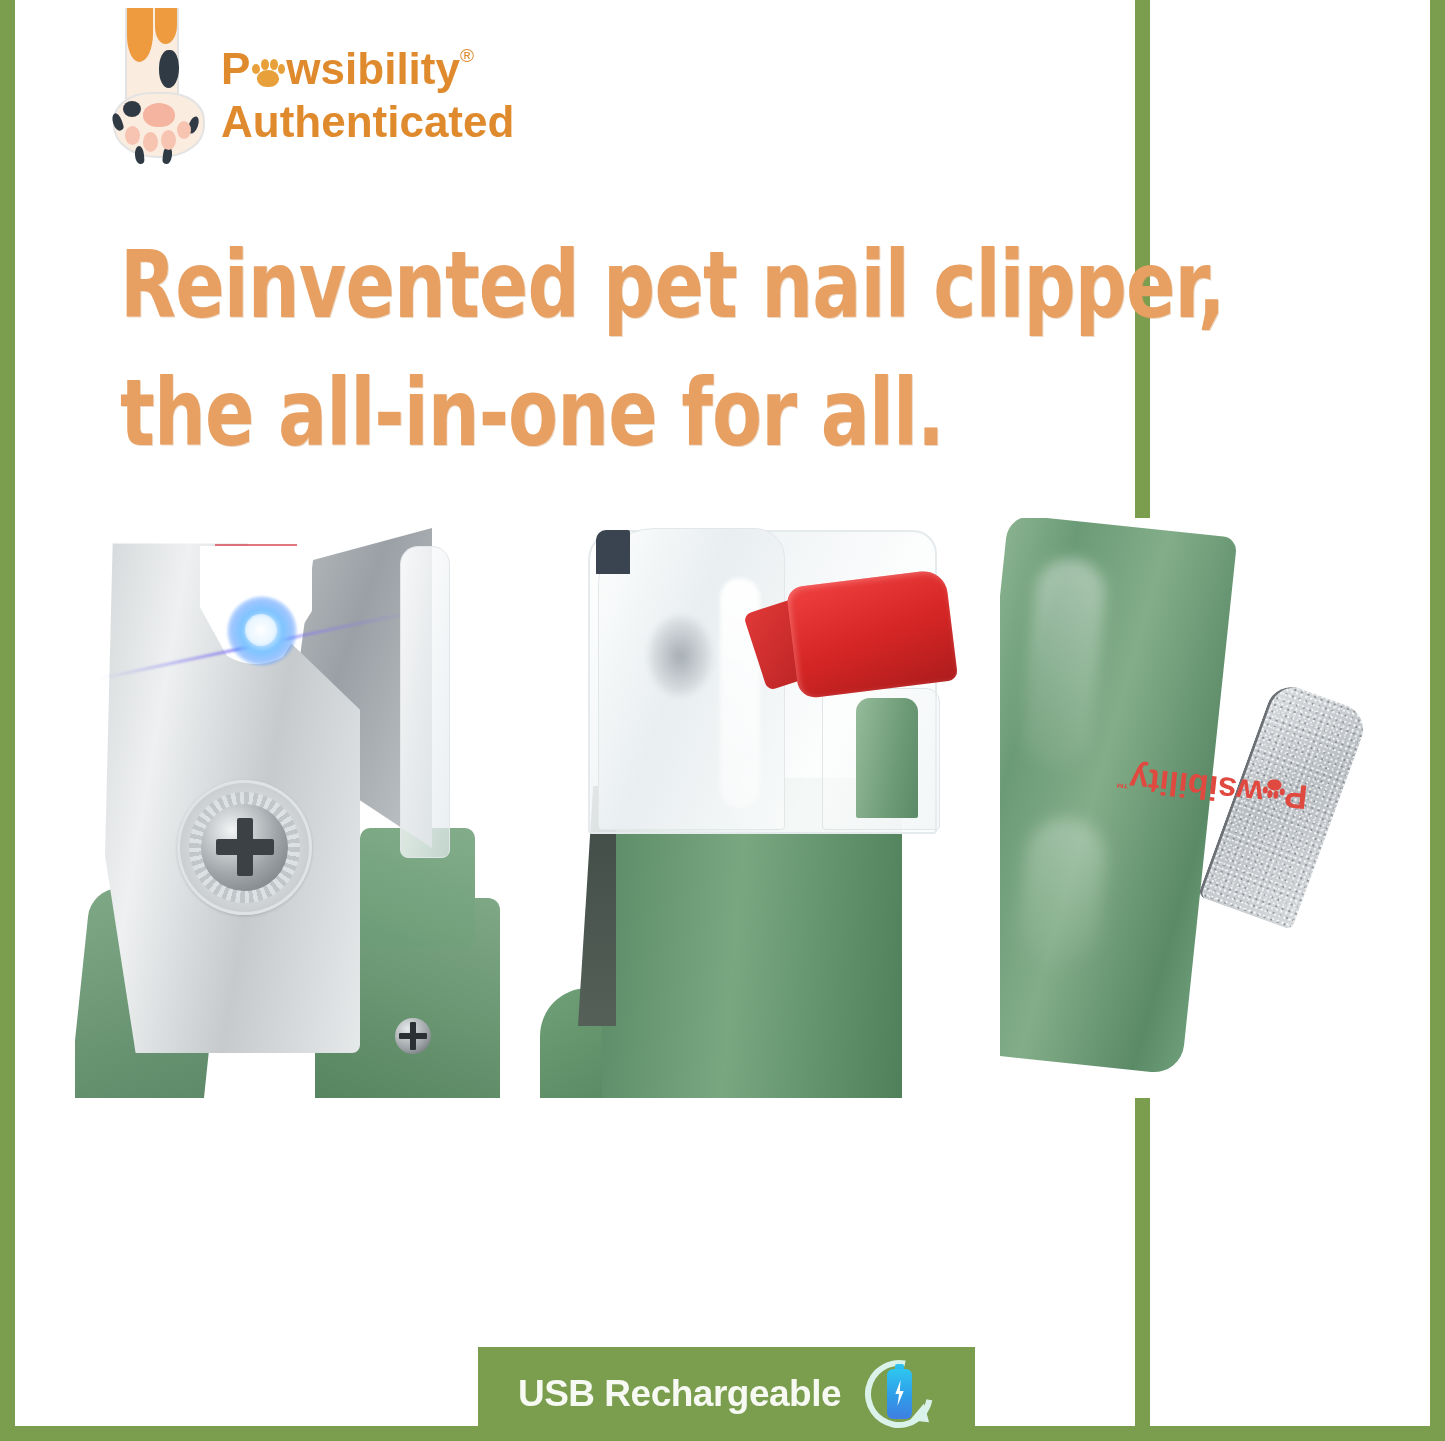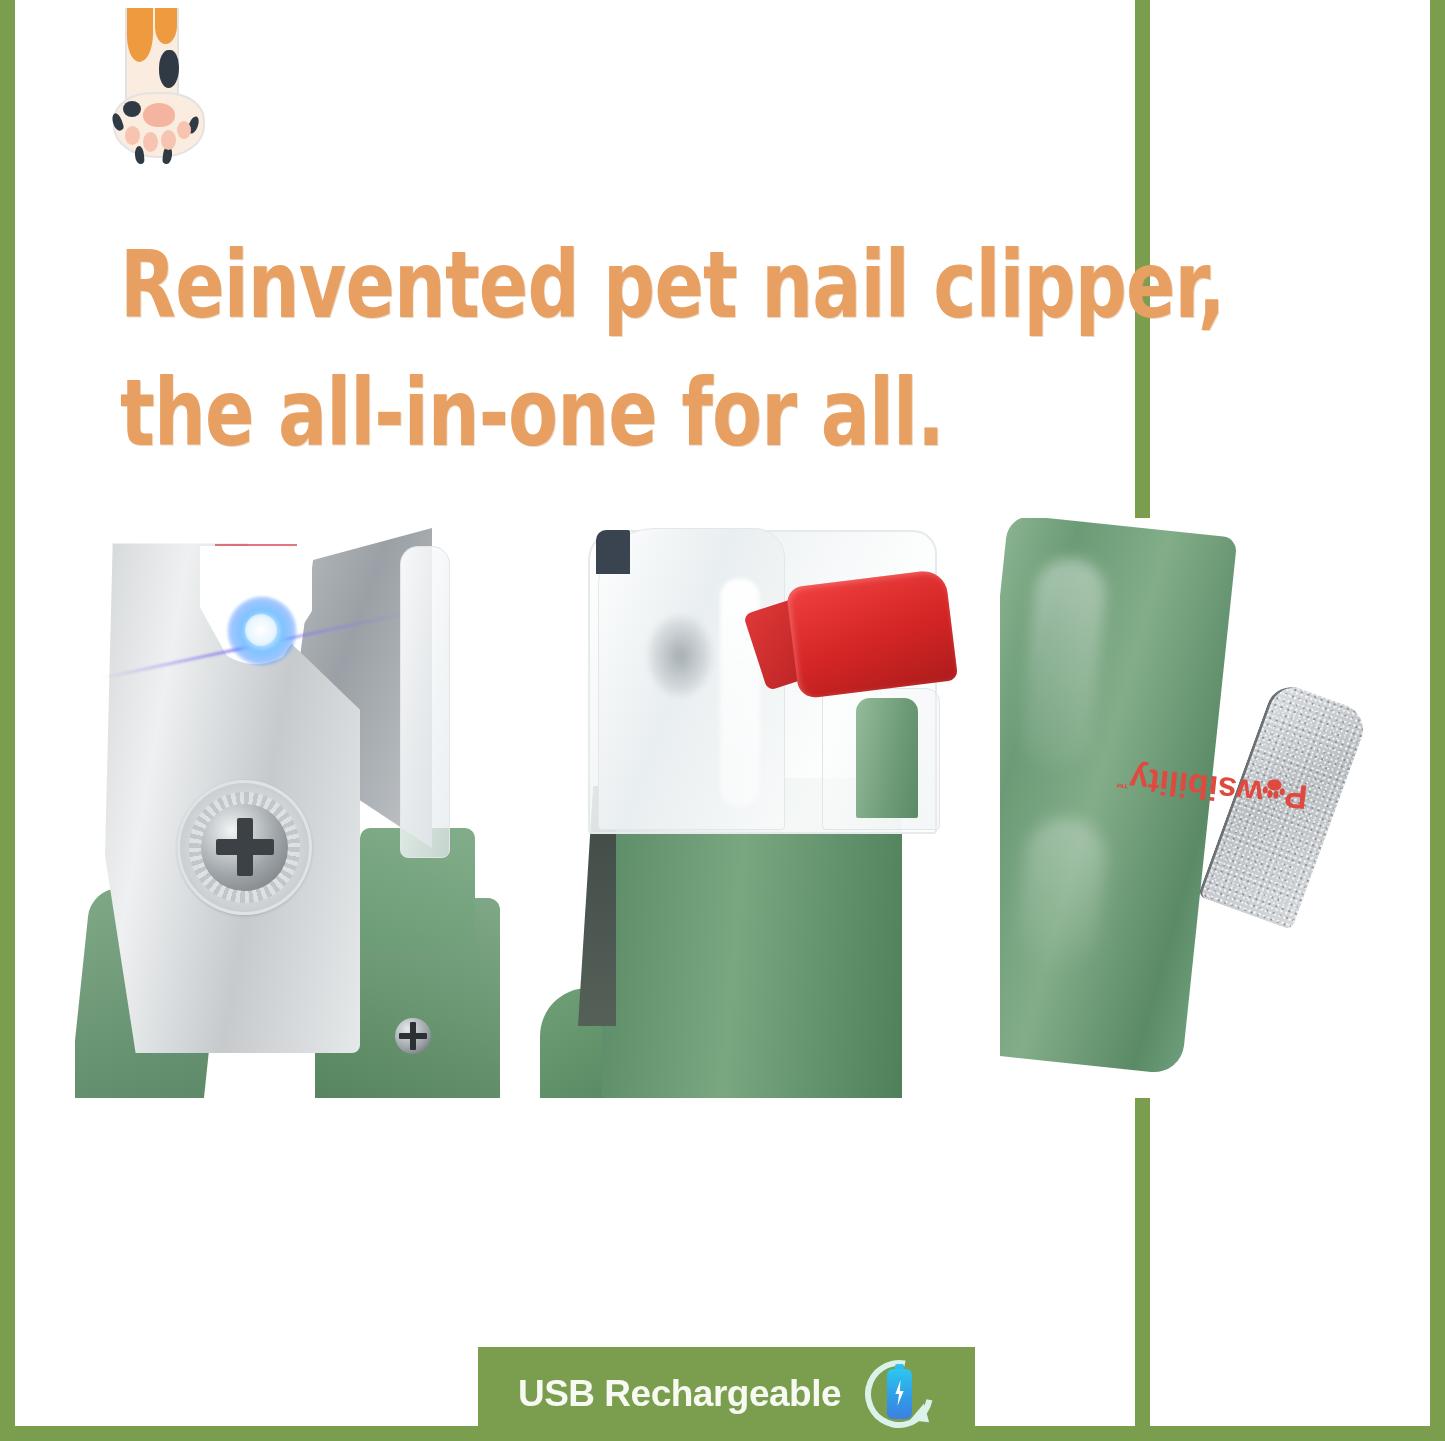--- a/index.html
+++ b/index.html
@@ -630,20 +630,26 @@
       <div class="claw c4"></div>
       <div class="paw-bean-big"></div>
       <div class="paw-darkbean"></div>
       <div class="paw-bean pb1"></div>
       <div class="paw-bean pb2"></div>
       <div class="paw-bean pb3"></div>
       <div class="paw-bean pb4"></div>
     </div>
 
     <div class="logo-text">
+      <div class="logo-line1">
+        <span class="pw-pre">P</span><span class="logo-pawglyph">
+          <span class="pad t1"></span><span class="pad t2"></span><span class="pad t3"></span><span class="pad t4"></span><span class="pad main"></span>
+        </span><span class="pw-post">wsibility</span><span class="logo-reg">®</span>
+      </div>
+      <div class="logo-line2">Authenticated</div>
     </div>
   </div>
 
   <div class="headline">
     <span class="hl-line">Reinvented pet nail clipper,</span>
     <span class="hl-line">the all-in-one for all.</span>
   </div>
 
   <div class="photo-row">
 

